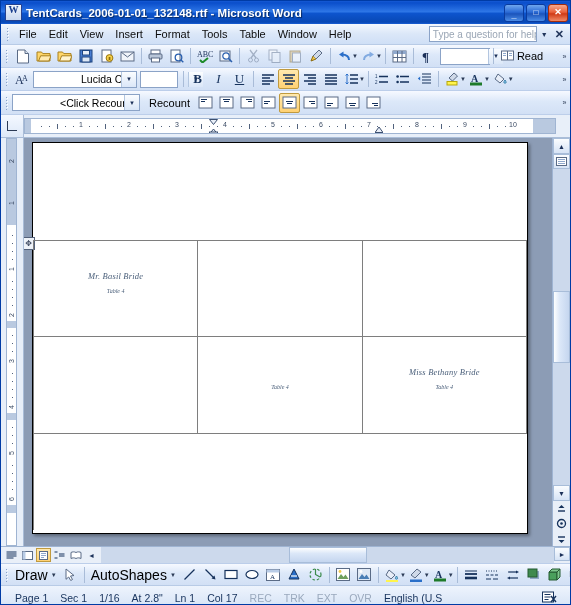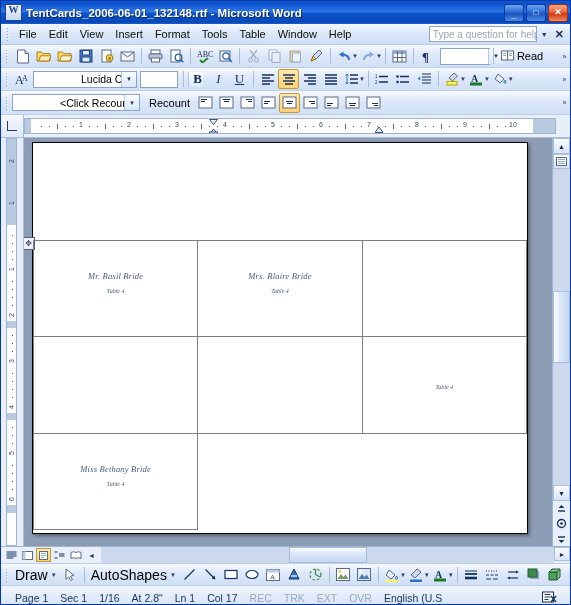--- a/index.html
+++ b/index.html
@@ -233,21 +233,21 @@
   .st.right{margin-left:auto;}
   svg{display:block;}
 </style>
 </head>
 <body>
 
 <div class="window">
 
   <div class="titlebar">
     <div class="app-icon"></div>
-    <div class="title-text">TentCards_2006-06-01_132148.rtf - Microsoft Word</div>
+    <div class="title-text">TentCards_2006-01-01_132148.rtf - Microsoft Word</div>
     <div class="winbtns">
       <div class="winbtn">
           <span class="glyph" style="margin-top:5px">_</span>
         </div>
       <div class="winbtn">
           <span class="glyph" style="font-size:8px">□</span>
         </div>
       <div class="winbtn close">
           <span class="glyph">✕</span>
         </div>
@@ -712,24 +712,20 @@
 
     <div class="page-wrap">
       <div class="page">
         <div class="tblhandle">✥</div>
         <div class="cards">
           <div class="cell">
             <div class="nm">Mr. Basil Bride</div>
             <div class="tb">Table 4</div>
           </div>
           <div class="cell">
-            <div class="nm">Mrs. Blaire Bride</div>
-            <div class="tb">Table 4</div>
-          </div>
-          <div class="cell">
             <div class="nm"></div>
             <div class="tb"></div>
           </div>
           <div class="cell">
             <div class="nm"></div>
             <div class="tb"></div>
           </div>
           <div class="cell">
             <div class="nm"></div>
             <div class="tb"></div>

